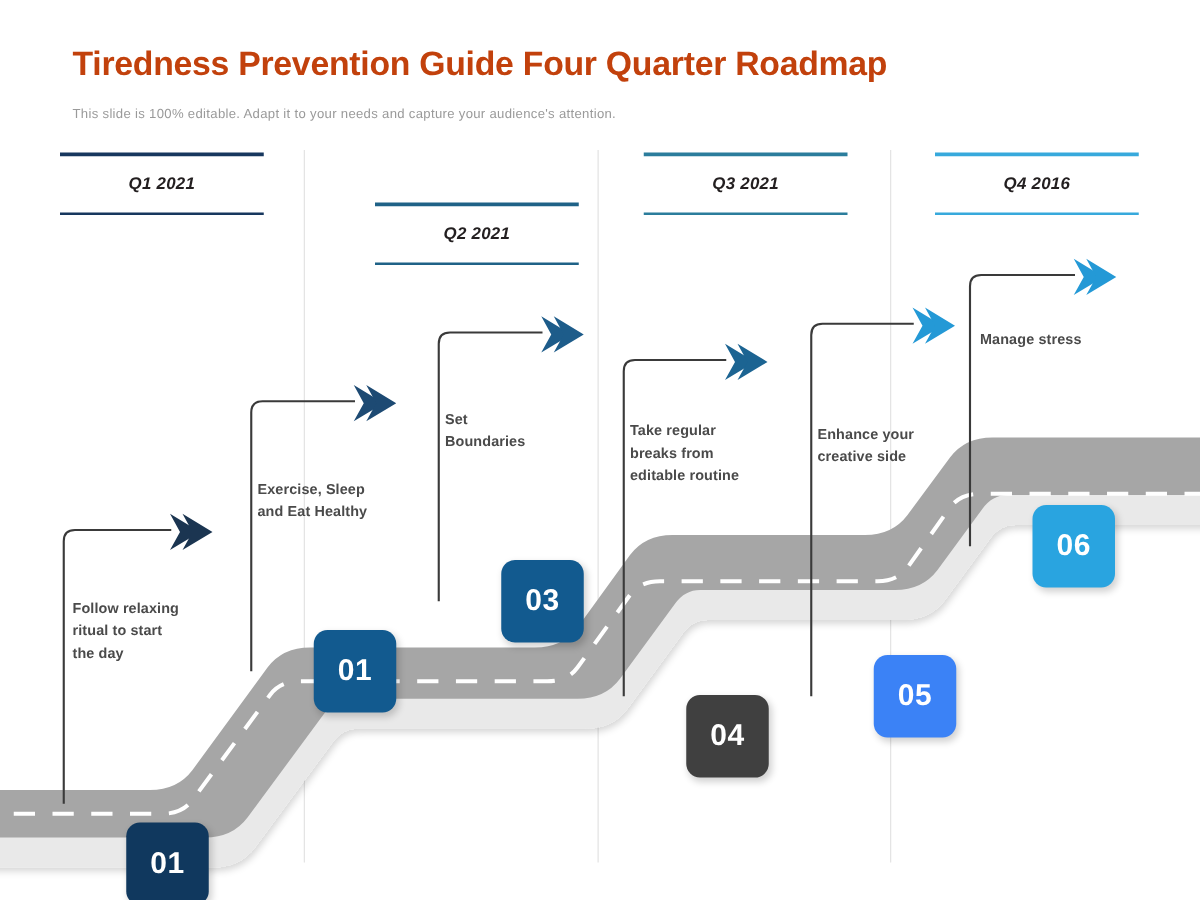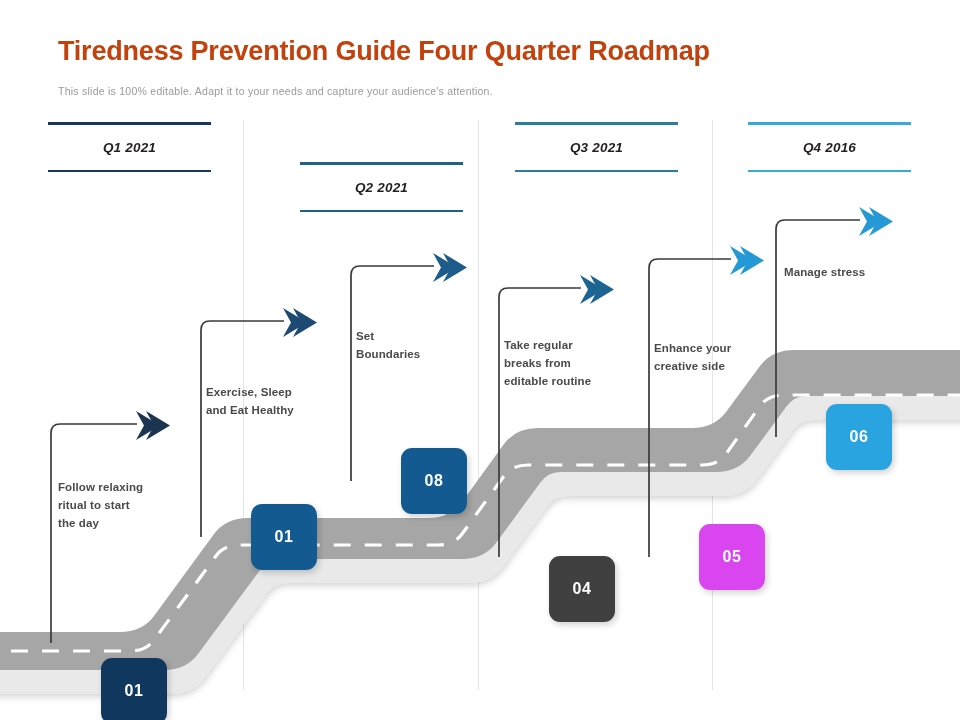--- a/index.html
+++ b/index.html
@@ -100,21 +100,21 @@
 
   
   .badge {
     position: absolute;
     width: 66px; height: 66px;
     border-radius: 11px;
     display: flex;
     align-items: center;
     justify-content: center;
     color: #ffffff;
-    font-size: 16px;
+    font-size: 24px;
     font-weight: 700;
     letter-spacing: 0.5px;
     box-shadow: 2px 3px 6px rgba(0,0,0,0.18);
   }
 </style>
 </head>
 <body>
 
 <div id="slide">
 
@@ -222,18 +222,18 @@
 Boundaries</div>
   <div class="step-label" style="left:504px; top:337px; width:135px;">Take regular
 breaks from
 editable routine</div>
   <div class="step-label" style="left:654px; top:308px; width:120px;margin-top:32px;">Enhance your
 creative side</div>
   <div class="step-label" style="left:784px; top:264px; width:130px;">Manage stress</div>
 
   <div class="badge" style="left:101px; top:610px; background:#10385e;margin-top:48px;">01</div>
   <div class="badge" style="left:251px; top:504px; background:#125a8f;">01</div>
-  <div class="badge" style="left:401px; top:448px; background:#125a8f;">08</div>
+  <div class="badge" style="left:401px; top:448px; background:#125a8f;">03</div>
   <div class="badge" style="left:549px; top:516px; background:#404040;margin-top:40px;">04</div>
-  <div class="badge" style="left:699px; top:524px; background:#d946ef;">05</div>
+  <div class="badge" style="left:699px; top:524px; background:#3b82f6;">05</div>
   <div class="badge" style="left:826px; top:404px; background:#29a4e0;">06</div>
 
 </div>
 
 </body></html>

